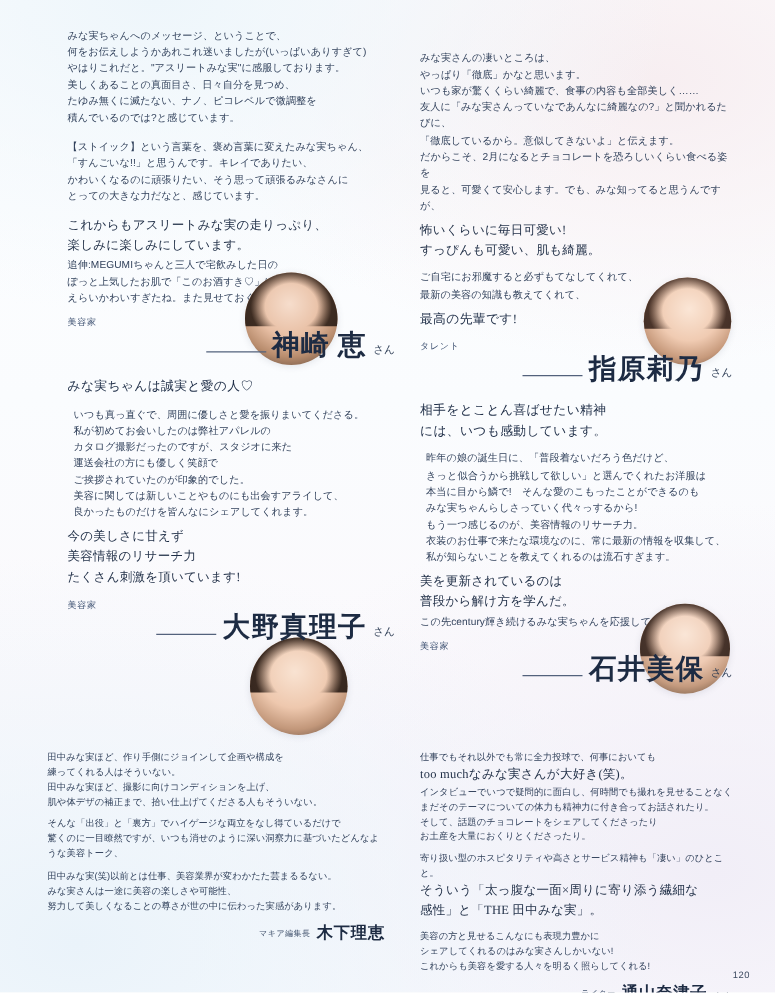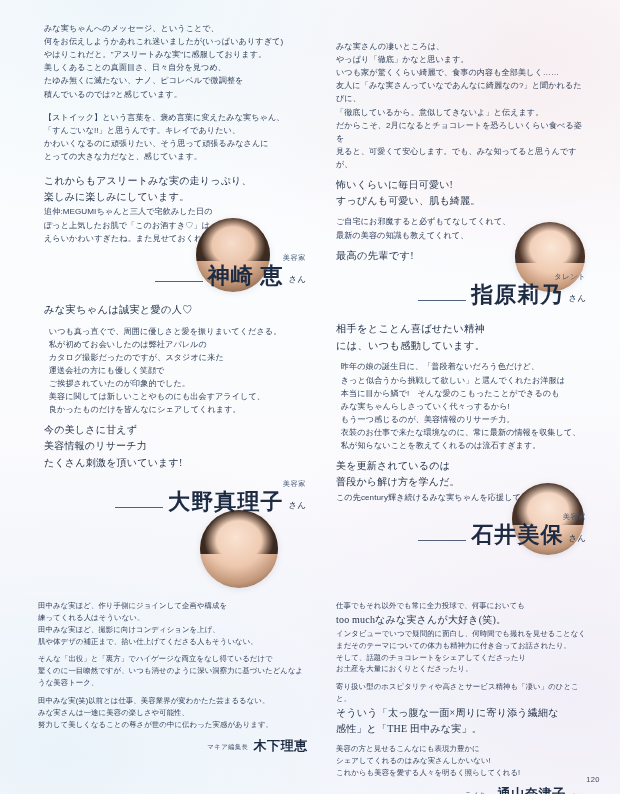--- a/index.html
+++ b/index.html
@@ -20,21 +20,21 @@
     inset: 0;
     background:
       radial-gradient(ellipse 700px 420px at 20% 0%, #eef6fb 0%, rgba(238,246,251,0) 60%),
       radial-gradient(ellipse 600px 380px at 85% 8%, #f7eef1 0%, rgba(247,238,241,0) 60%),
       radial-gradient(ellipse 760px 500px at 10% 95%, #eaf3fa 0%, rgba(234,243,250,0) 62%),
       radial-gradient(ellipse 700px 480px at 92% 88%, #f1eef7 0%, rgba(241,238,247,0) 62%),
       linear-gradient(180deg, #fefeff 0%, #fafcfe 40%, #fbf9fc 70%, #fdfdff 100%);
   }
   .col-left {
     position: absolute;
-    left: 44px;
+    left: 54px;
     top: 22px;
     width: 262px;
   }
   .col-right {
     position: absolute;
     left: 336px;
     top: 40px;
     width: 250px;
   }
   .blk {
@@ -47,21 +47,21 @@
     margin: 0;
   }
   .blk.indent p {
     text-indent: 0.6em;
   }
   .blk.noindent p {
     text-indent: 0;
   }
   .sig {
     margin-top: 8px;
-    text-align: right;
+    text-align: left;
     position: relative;
     z-index: 3;
   }
   .sig .role {
     font-size: 7.2px;
     color: #415474;
     letter-spacing: 0.08em;
     margin-bottom: 1px;
   }
   .sig .nameline {

